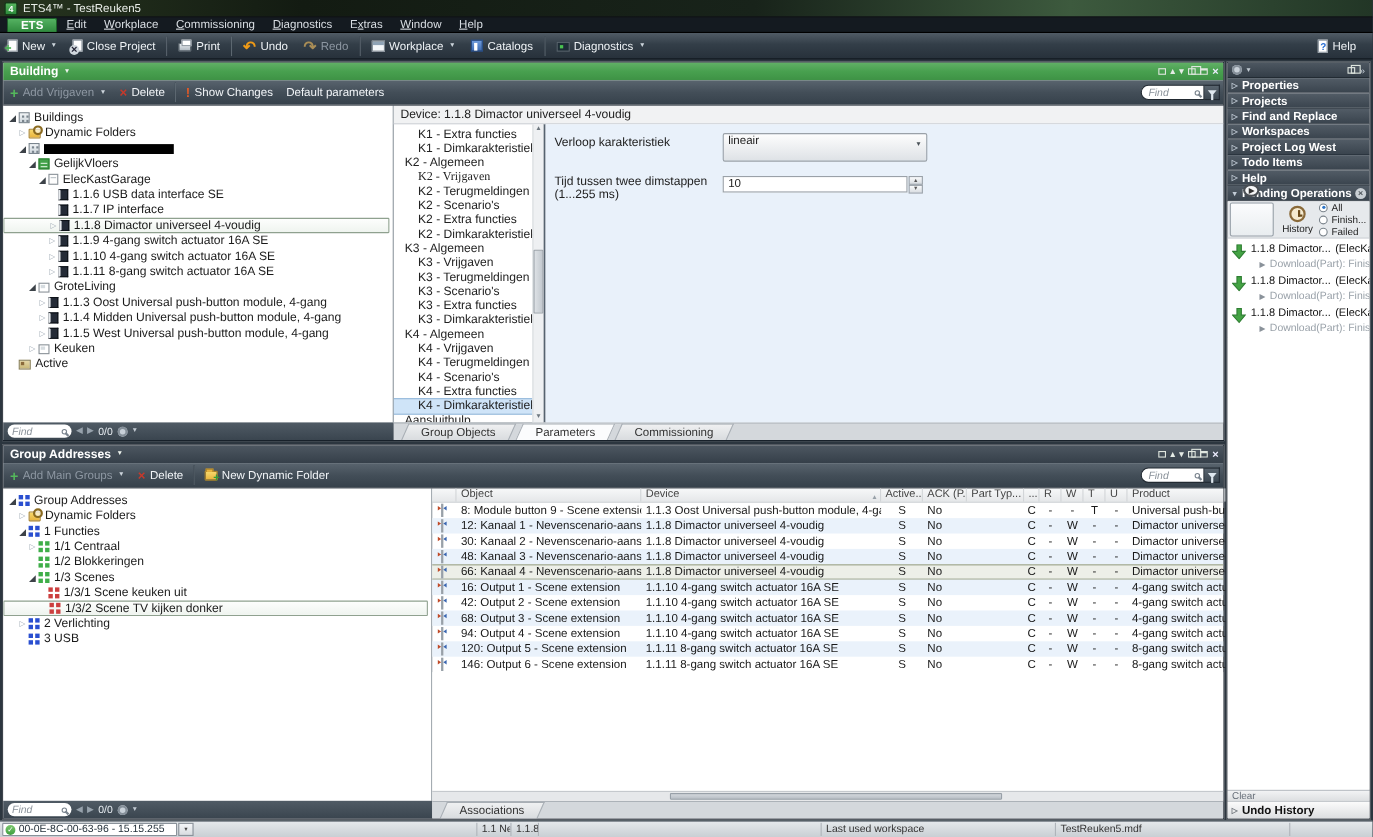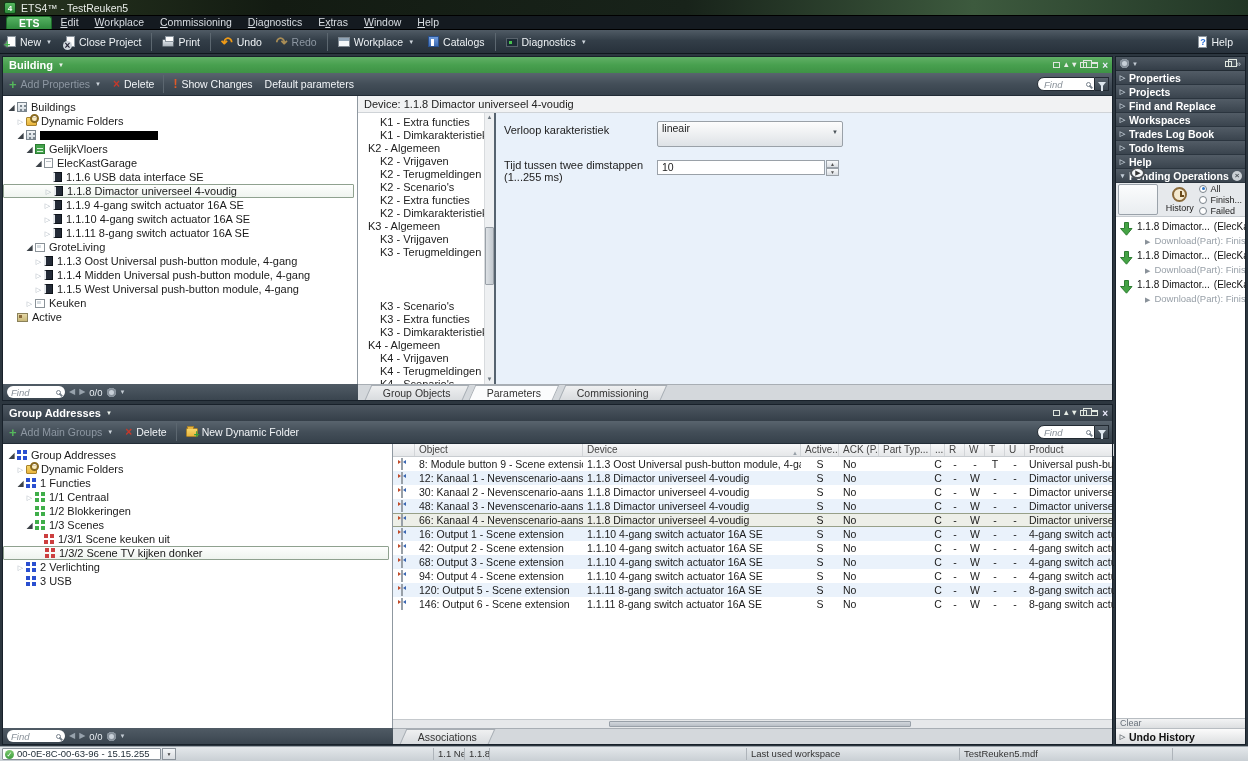--- a/index.html
+++ b/index.html
@@ -272,21 +272,21 @@
         <span class="wi">▴</span>
         <span class="wi">▾</span>
         <span class="wifloat"></span>
         <span class="wimax"></span>
         <span class="wix">×</span>
       </span>
     </div>
     <div class="ptb">
       <div class="tbtn disabled">
         <span class="plus-ico">+</span>
-        <span>Add Properties</span>
+        <span>Add Vrijgaven</span>
           <span class="caret">▼</span>
       </div>
       <div class="tbtn">
         <span class="delx-ico">×</span>
         <span>Delete</span>
       </div>
       <div class="tsep"></div>
       <div class="tbtn">
         <span class="bang-ico">!</span>
         <span>Show Changes</span>
@@ -328,20 +328,25 @@
           </div>
           <div class="trow" style="padding-left: 30px;">
             <span class="exp open">◢</span>
             <span class="ticon cabinet-i"></span>
             <span class="tlabel">ElecKastGarage</span>
           </div>
           <div class="trow" style="padding-left: 39px;">
             <span class="exp"></span>
             <span class="ticon device-i"></span>
             <span class="tlabel">1.1.6  USB data interface SE</span>
+          </div>
+          <div class="trow" style="padding-left: 39px;">
+            <span class="exp"></span>
+            <span class="ticon device-i"></span>
+            <span class="tlabel">1.1.7  IP interface</span>
           </div>
           <div class="trow tsel" style="padding-left: 39px;">
             <span class="exp">▷</span>
             <span class="ticon device-i"></span>
             <span class="tlabel">1.1.8  Dimactor universeel 4-voudig</span>
           </div>
           <div class="trow" style="padding-left: 39px;">
             <span class="exp">▷</span>
             <span class="ticon device-i"></span>
             <span class="tlabel">1.1.9  4-gang switch actuator 16A SE</span>
@@ -387,29 +392,29 @@
             <span class="tlabel">Active</span>
           </div>
         </div>
       <div class="devpane">
         <div class="devhdr">Device: 1.1.8  Dimactor universeel 4-voudig</div>
         <div class="devbody">
           <div class="plist">
               <div class="prow" style="padding-left: 22px;">K1 - Extra functies</div>
               <div class="prow" style="padding-left: 22px;">K1 - Dimkarakteristiek</div>
               <div class="prow" style="padding-left: 10px;">K2 - Algemeen</div>
-              <div class="prow" style="padding-left: 22px;">K2 - Vrijgaven</div>
+              <div class="prow" style="padding-left: 22px; font-family: Liberation Serif, serif;">K2 - Vrijgaven</div>
               <div class="prow" style="padding-left: 22px;">K2 - Terugmeldingen</div>
               <div class="prow" style="padding-left: 22px;">K2 - Scenario's</div>
               <div class="prow" style="padding-left: 22px;">K2 - Extra functies</div>
               <div class="prow" style="padding-left: 22px;">K2 - Dimkarakteristiek</div>
               <div class="prow" style="padding-left: 10px;">K3 - Algemeen</div>
               <div class="prow" style="padding-left: 22px;">K3 - Vrijgaven</div>
               <div class="prow" style="padding-left: 22px;">K3 - Terugmeldingen</div>
-              <div class="prow" style="padding-left: 22px; margin-top: 41px;">K3 - Scenario's</div>
+              <div class="prow" style="padding-left: 22px;">K3 - Scenario's</div>
               <div class="prow" style="padding-left: 22px;">K3 - Extra functies</div>
               <div class="prow" style="padding-left: 22px;">K3 - Dimkarakteristiek</div>
               <div class="prow" style="padding-left: 10px;">K4 - Algemeen</div>
               <div class="prow" style="padding-left: 22px;">K4 - Vrijgaven</div>
               <div class="prow" style="padding-left: 22px;">K4 - Terugmeldingen</div>
               <div class="prow" style="padding-left: 22px;">K4 - Scenario's</div>
               <div class="prow" style="padding-left: 22px;">K4 - Extra functies</div>
               <div class="prow psel" style="padding-left: 22px;">K4 - Dimkarakteristiek</div>
               <div class="prow" style="padding-left: 10px;">Aansluithulp</div>
             </div>
@@ -762,21 +767,21 @@
         <div class="sph">
           <span class="spharrow">▷</span>
           <span>Find and Replace</span>
         </div>
         <div class="sph">
           <span class="spharrow">▷</span>
           <span>Workspaces</span>
         </div>
         <div class="sph">
           <span class="spharrow">▷</span>
-          <span>Trades Log Book</span>
+          <span>Project Log West</span>
         </div>
         <div class="sph">
           <span class="spharrow">▷</span>
           <span>Todo Items</span>
         </div>
         <div class="sph">
           <span class="spharrow">▷</span>
           <span>Help</span>
         </div>
       </div>

